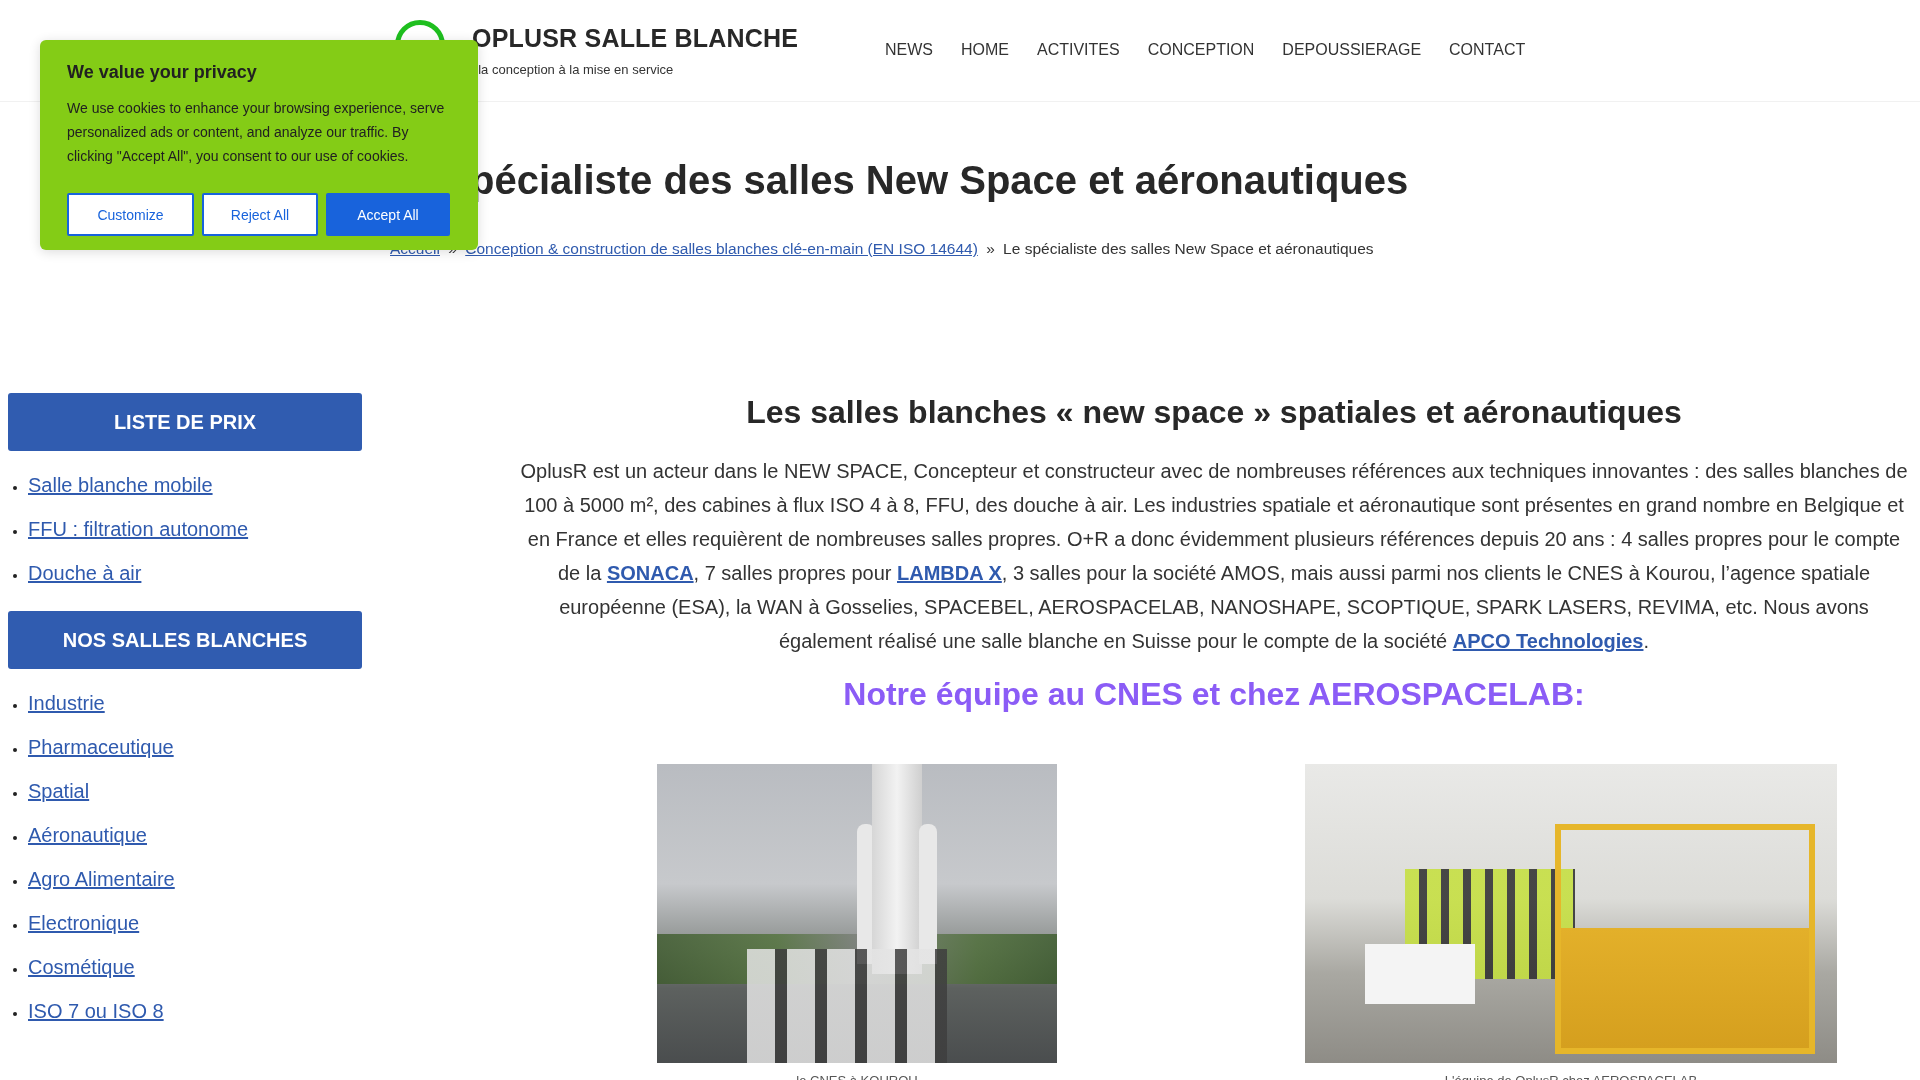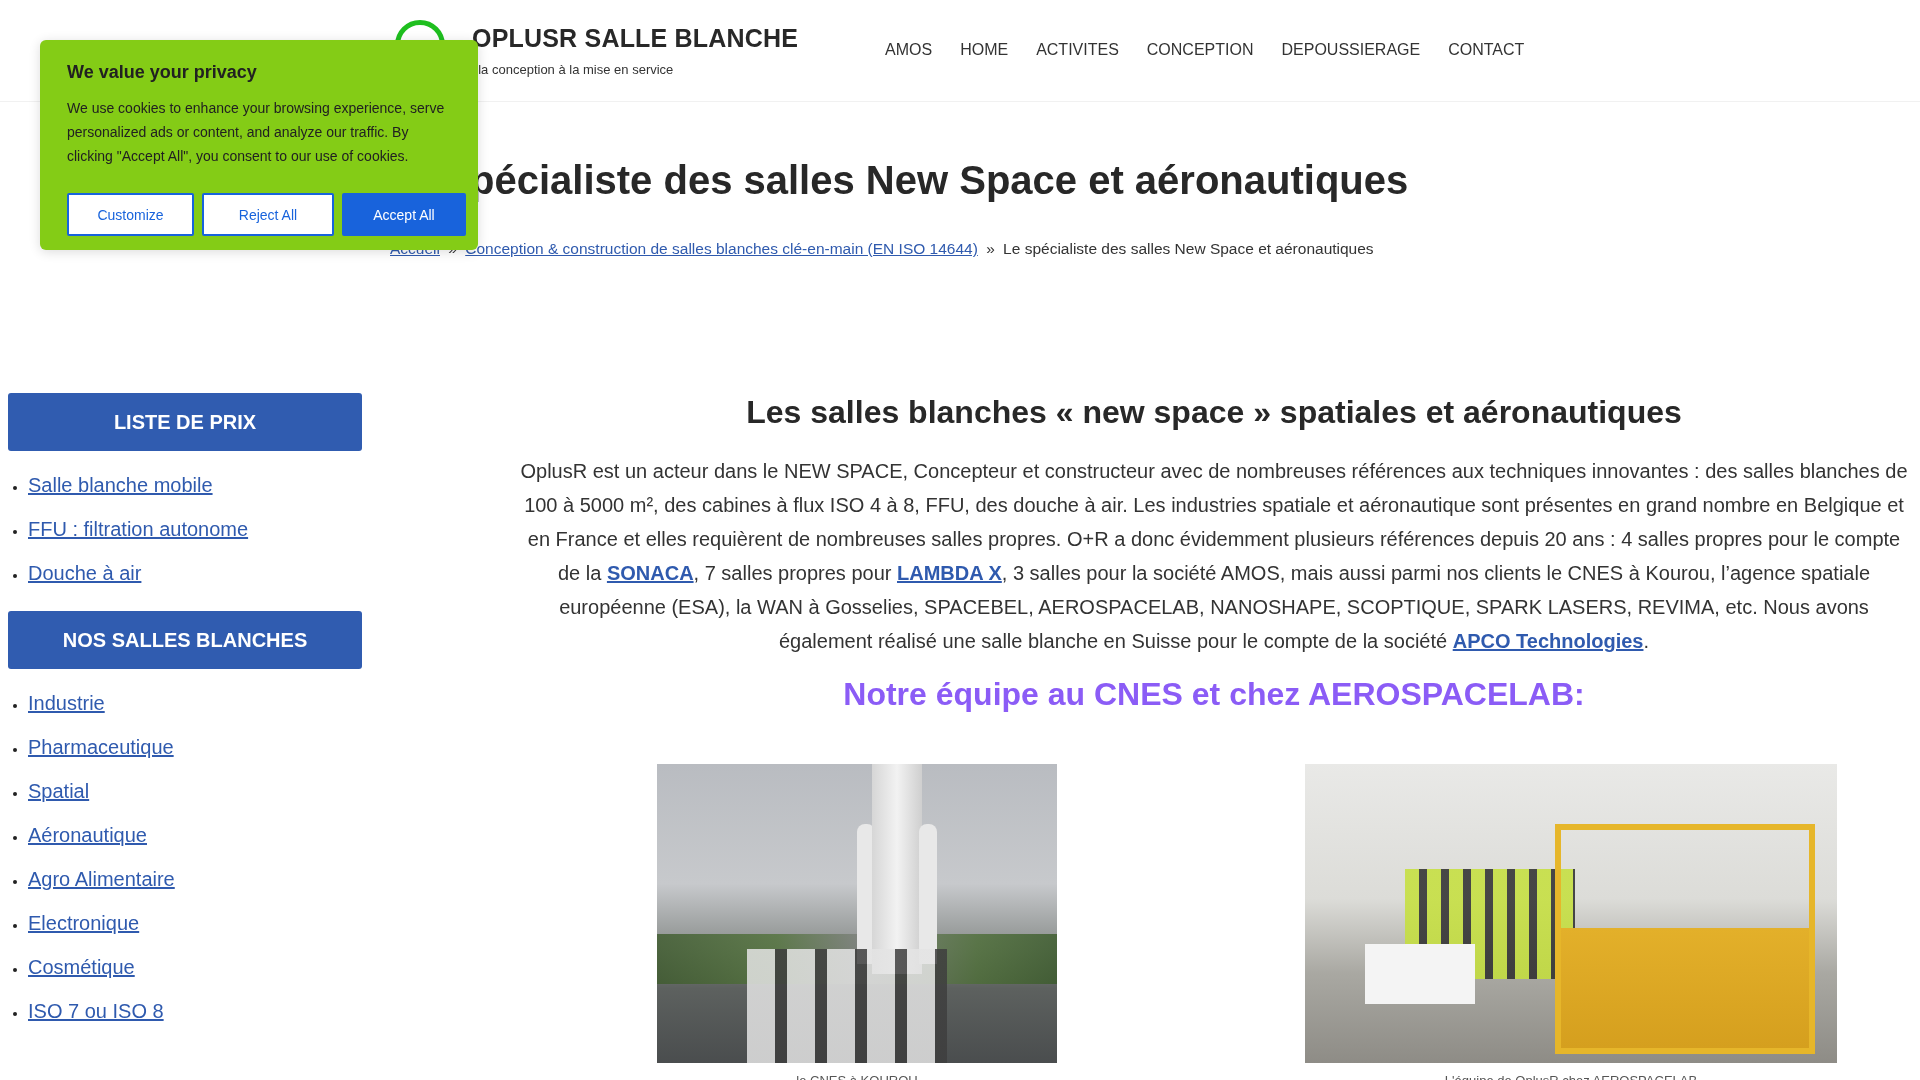--- a/index.html
+++ b/index.html
@@ -54,32 +54,32 @@
   .caption { font-size: 13px; color: #555; text-align: center; margin-top: 10px; white-space: nowrap; }
 
   
   .cookie { position: absolute; left: 40px; top: 40px; width: 438px; height: 210px; background: #84cc16; border-radius: 6px; box-shadow: 0 2px 12px rgba(0,0,0,0.14); padding: 22px 27px; }
   .cookie-title { font-size: 18px; font-weight: bold; color: #212121; }
   .cookie-text { margin-top: 13px; font-size: 14px; line-height: 24px; color: #212121; }
   .cookie-buttons { position: absolute; left: 27px; top: 145px; display: flex; gap: 8px; margin-top: 8px; }
   .cbtn { height: 43px; font-size: 14px; font-family: "Liberation Sans", sans-serif; border-radius: 2px; cursor: pointer; }
   .cbtn-outline { background: #fff; border: 2px solid #1863dc; color: #1863dc; }
   .cbtn-customize { width: 127px; }
-  .cbtn-reject { width: 132px; }
+  .cbtn-reject { width: 116px; }
   .cbtn-accept { width: 124px; background: #1863dc; border: 2px solid #1863dc; color: #fff; }
 </style>
 </head>
 <body>
 
 <header class="header">
   <div class="logo-ring"></div>
   <div class="site-title">OPLUSR SALLE BLANCHE</div>
   <div class="site-tagline">De la conception à la mise en service</div>
   <nav class="nav">
-    <a class="nav-item" href="#">AMOS</a>
+    <a class="nav-item" href="#">NEWS</a>
     <a class="nav-item" href="#">HOME</a>
     <a class="nav-item" href="#">ACTIVITES</a>
     <a class="nav-item" href="#">CONCEPTION</a>
     <a class="nav-item" href="#">DEPOUSSIERAGE</a>
     <a class="nav-item" href="#">CONTACT</a>
   </nav>
 </header>
 
 <h1 class="page-title">Le spécialiste des salles New Space et aéronautiques</h1>
 <div class="breadcrumb">

